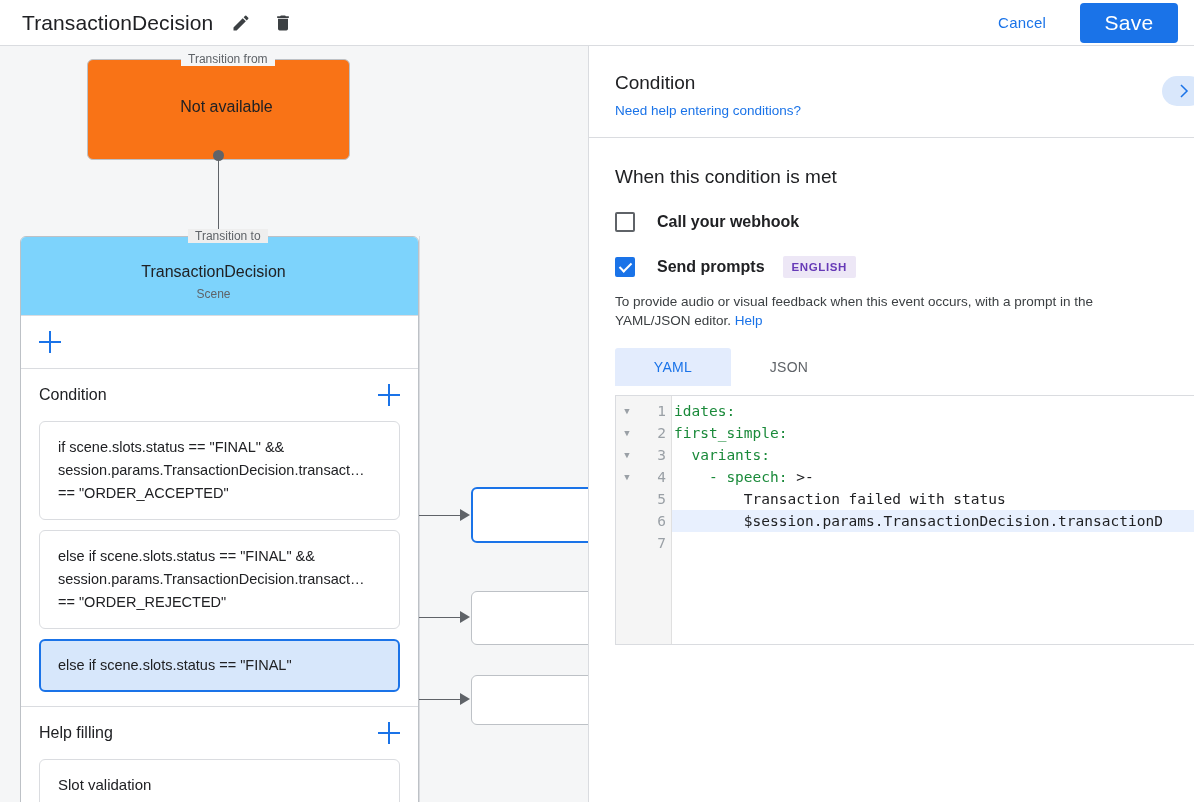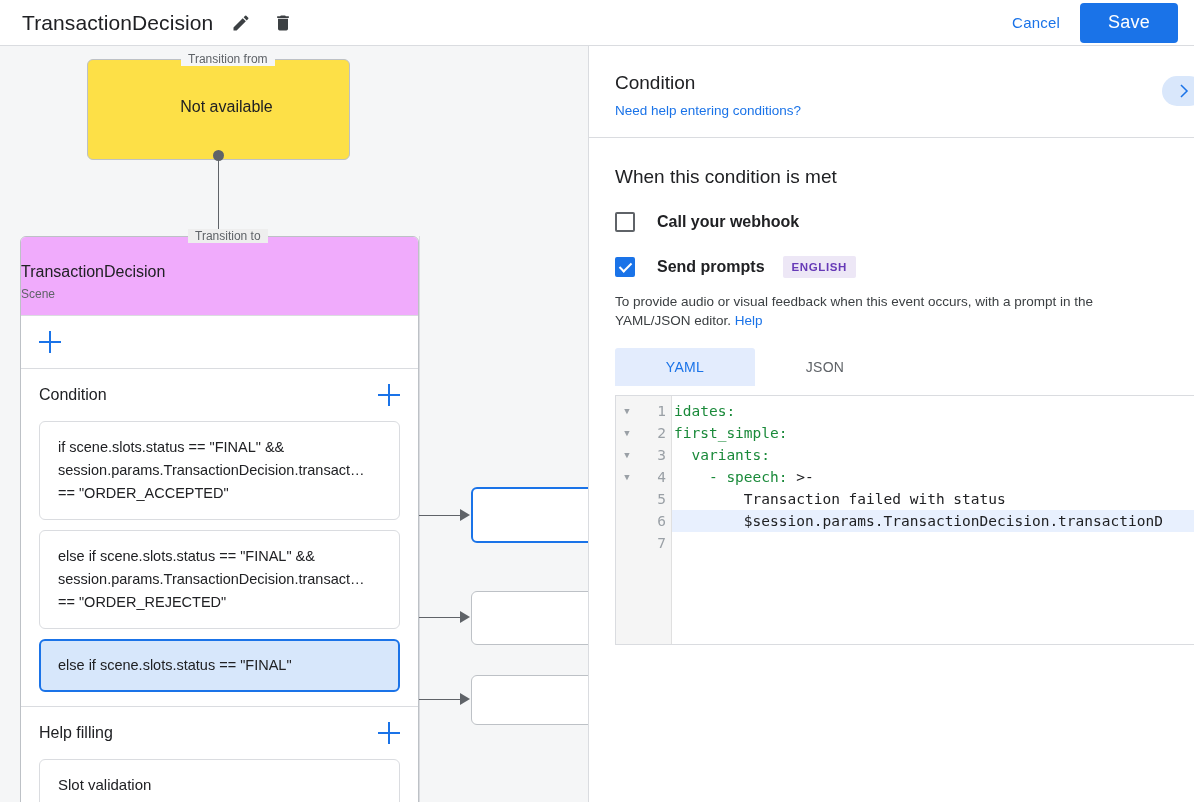--- a/index.html
+++ b/index.html
@@ -40,46 +40,46 @@
     font-size: 15px;
     color: #1a73e8;
     background: transparent;
     border: none;
     padding: 8px 14px;
     cursor: pointer;
     font-family: inherit;
     letter-spacing: 0.2px;
   }
   .save-btn {
-    margin-left: 6px; margin-right: 16px;
+    margin-left: 20px; margin-right: 16px;
     background: #1a73e8;
     color: #ffffff;
     border: none;
     border-radius: 4px;
     height: 40px;
     min-width: 98px;
-    font-size: 18px;
+    font-size: 21px;
     font-weight: 500;
     letter-spacing: 0.3px;
     cursor: pointer;
     font-family: inherit;
   }
 
   
   .canvas {
     position: absolute;
     left: 0; top: 46px;
     width: 588px; height: 756px;
     background: #f5f6f7;
     overflow: hidden;
   }
 
   .fieldset-box {
     position: absolute;
-    background: #fde047;
+    background: #f97316;
     border: 1px solid #bdc1c6;
     border-radius: 6px;
   }
   .fieldset-legend {
     position: absolute;
     top: -8px;
     background: #f5f6f7;
     padding: 0 7px;
     font-size: 12px;
     color: #5f6368;
@@ -127,25 +127,25 @@
   .scene-card {
     position: absolute;
     left: 20px; top: 190px;
     width: 399px;
     background: #ffffff;
     border: 1px solid #bdc1c6;
     border-radius: 6px;
     overflow: visible;
   }
   .scene-head {
-    background: #f0abfc;
+    background: #7dd3fc;
     border-bottom: 1px solid #dadce0;
     border-radius: 5px 5px 0 0;
     padding: 26px 12px 14px 0;
-    text-align: left;
+    text-align: center;
     position: relative;
   }
   .scene-head .fieldset-legend {
     left: 167px; top: -8px;
     background: #eeeeee;
   }
   .scene-title { font-size: 16px; color: #202124; }
   .scene-sub { font-size: 12px; color: #5f6368; margin-top: 6px; }
 
   .section {
@@ -348,21 +348,21 @@
     line-height: 19px;
     color: #3c4043;
   }
   .panel-desc a { color: #1a73e8; text-decoration: none; cursor: pointer; }
 
   .tabs {
     display: flex;
     margin: 18px 0 0 26px;
   }
   .tab {
-    width: 140px; height: 38px;
+    width: 116px; height: 38px;
     display: flex; align-items: center; justify-content: center;
     font-size: 14px;
     color: #5f6368;
     cursor: pointer;
     letter-spacing: 0.3px;
   }
   .tab.active {
     background: #e3ecfd;
     color: #1a73e8;
     border-radius: 3px 3px 0 0;

